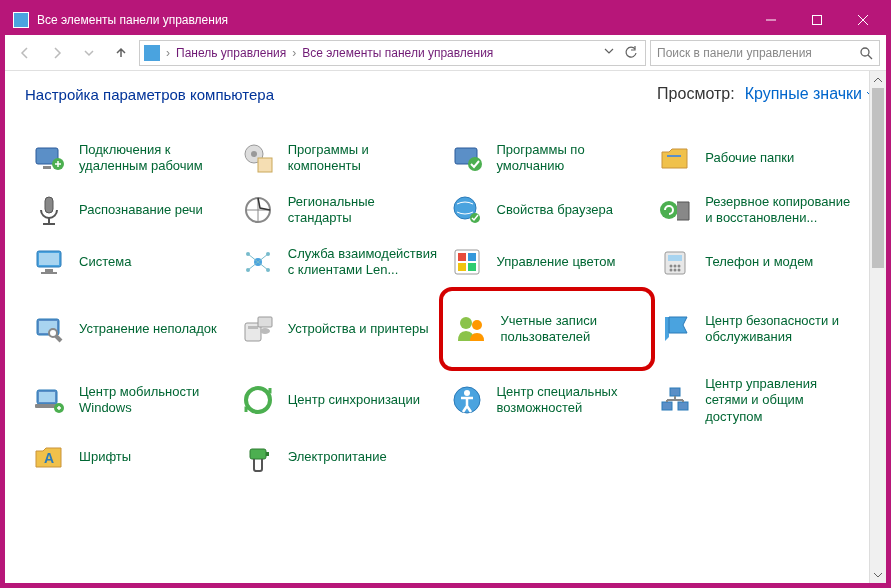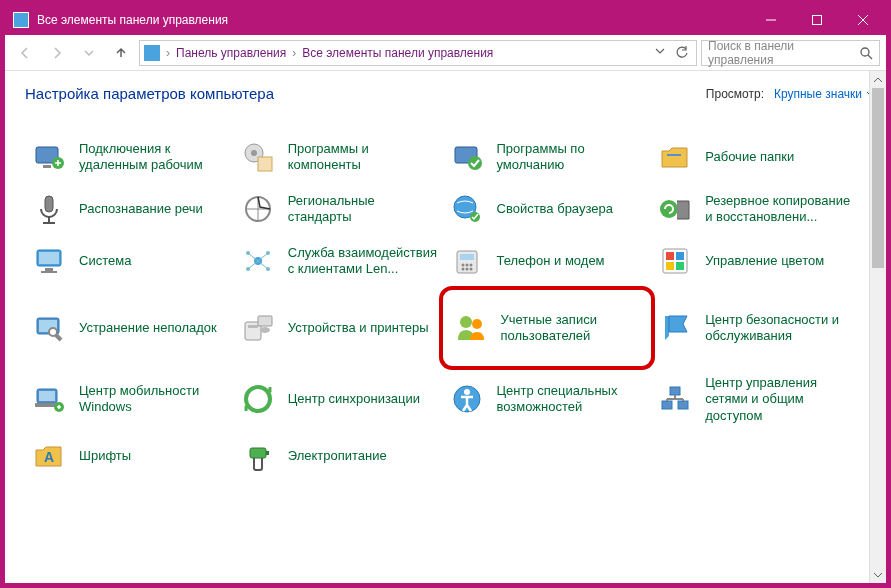--- a/index.html
+++ b/index.html
@@ -12,27 +12,27 @@
 .titlebar .win-btn { width:46px; display:flex; align-items:center; justify-content:center; cursor:pointer;}
 .addrbar { height:36px; display:flex; align-items:center; padding: 4px 6px; gap:4px; border-bottom:1px solid #e0e0e0;}
 .nav-btn { width:28px; height:28px; display:flex; align-items:center; justify-content:center; cursor:pointer; border-radius:2px; color:#606060;}
 .nav-btn.disabled { color:#bbb; cursor:default;}
 .addr-field { flex:1; height:26px; border:1px solid #ccc; display:flex; align-items:center; font-size:12px; padding:0 4px; background:#fff; position:relative;}
 .addr-field .crumb-icon{ width:16px; height:16px; background:#4aa3df; margin-right:4px;}
 .addr-field .crumb { padding:0 4px; cursor:pointer; height:100%; display:flex; align-items:center; color:#701a75;}
 .addr-field .crumb-sep {color:#888; padding:0 2px;}
 .addr-field .right-btns { margin-left:auto; display:flex; gap:2px;}
 .addr-field .ab-btn { width:20px; height:100%; display:flex; align-items:center; justify-content:center; cursor:pointer; color:#606060;}
-.search-field { width:179px; height:26px; border:1px solid #ccc; display:flex; align-items:center; padding:0 6px; font-size:12px; color:#888;}
+.search-field { width:230px; height:26px; border:1px solid #ccc; display:flex; align-items:center; padding:0 6px; font-size:12px; color:#888;}
 .search-field .sicon { margin-left:auto; color:#606060;}
 .content { display:flex; padding:14px 12px 10px 20px; position:relative; height: calc(100% - 30px - 36px);}
 .main { flex:1; }
 .heading-row { display:flex; align-items:center; margin-bottom:32px;}
 .heading { color:#003399; font-size:15px; font-weight:400;}
-.view-row { margin-left:auto; display:flex; align-items:center; font-size:12px; gap:10px;}
+.view-row { margin-left:auto; display:flex; align-items:center; font-size:16px; gap:10px;}
 .view-label { color:#333;}
 .view-link { color:#0066cc; cursor:pointer; display:flex; align-items:center; gap:4px;}
 .grid { display:grid; grid-template-columns: repeat(4, 1fr); column-gap:0; row-gap:6px; padding-right:14px;}
 .item { display:flex; align-items:center; gap:10px; padding:3px 4px; cursor:pointer; border-radius:2px; position:relative;}
 .item .ico { width:40px; height:40px; flex-shrink:0; display:flex; align-items:center; justify-content:center;}
 .item .label { color:#006633; font-size:13px; line-height:1.25; max-width:180px;}
 .highlighted { border:4px solid #d40000; border-radius:13px; padding:18px 8px; margin:-4px;}
 .scrollbar { position:absolute; right:0; top:0; bottom:0; width:17px; background:#f0f0f0; border-left:1px solid #ddd;}
 .scrollbar .sb-btn { height:17px; display:flex; align-items:center; justify-content:center; color:#606060; cursor:pointer;}
 .scrollbar .sb-thumb { position:absolute; left:2px; right:2px; top:17px; height:180px; background:#c1c1c1; border-radius:0;}
@@ -238,47 +238,47 @@
                 <line x1="18" y1="18" x2="28" y2="10" stroke="#7bc"></line>
                 <line x1="18" y1="18" x2="8" y2="26" stroke="#7bc"></line>
                 <line x1="18" y1="18" x2="28" y2="26" stroke="#7bc"></line>
               </svg>
             </div>
             <div class="label">Служба взаимодействия с клиентами Len...</div>
           </div>
           <div class="item">
             <div class="ico">
               <svg width="36" height="36" viewBox="0 0 36 36">
+                <rect x="6" y="6" width="24" height="24" rx="2" fill="#fff" stroke="#999"></rect>
+                <rect x="9" y="9" width="8" height="8" fill="#e74c3c"></rect>
+                <rect x="19" y="9" width="8" height="8" fill="#3498db"></rect>
+                <rect x="9" y="19" width="8" height="8" fill="#f1c40f"></rect>
+                <rect x="19" y="19" width="8" height="8" fill="#2ecc71"></rect>
+              </svg>
+            </div>
+            <div class="label">Управление цветом</div>
+          </div>
+          <div class="item">
+            <div class="ico">
+              <svg width="36" height="36" viewBox="0 0 36 36">
                 <rect x="8" y="8" width="20" height="22" rx="2" fill="#e8e8e8" stroke="#999"></rect>
                 <rect x="11" y="11" width="14" height="6" fill="#a8d4f0"></rect>
                 <circle cx="14" cy="22" r="1.5" fill="#888"></circle>
                 <circle cx="18" cy="22" r="1.5" fill="#888"></circle>
                 <circle cx="22" cy="22" r="1.5" fill="#888"></circle>
                 <circle cx="14" cy="26" r="1.5" fill="#888"></circle>
                 <circle cx="18" cy="26" r="1.5" fill="#888"></circle>
                 <circle cx="22" cy="26" r="1.5" fill="#888"></circle>
               </svg>
             </div>
             <div class="label">Телефон и модем</div>
           </div>
           <div class="item">
             <div class="ico">
               <svg width="36" height="36" viewBox="0 0 36 36">
-                <rect x="6" y="6" width="24" height="24" rx="2" fill="#fff" stroke="#999"></rect>
-                <rect x="9" y="9" width="8" height="8" fill="#e74c3c"></rect>
-                <rect x="19" y="9" width="8" height="8" fill="#3498db"></rect>
-                <rect x="9" y="19" width="8" height="8" fill="#f1c40f"></rect>
-                <rect x="19" y="19" width="8" height="8" fill="#2ecc71"></rect>
-              </svg>
-            </div>
-            <div class="label">Управление цветом</div>
-          </div>
-          <div class="item">
-            <div class="ico">
-              <svg width="36" height="36" viewBox="0 0 36 36">
                 <rect x="6" y="8" width="22" height="16" rx="2" fill="#5b8fc7" stroke="#2a7ab8"></rect>
                 <rect x="8" y="10" width="18" height="12" fill="#a8d4f0"></rect>
                 <path d="M22 22 L30 30" stroke="#888" stroke-width="4"></path>
                 <circle cx="22" cy="22" r="4" fill="#fff" stroke="#888" stroke-width="2"></circle>
               </svg>
             </div>
             <div class="label">Устранение неполадок</div>
           </div>
           <div class="item">
             <div class="ico">

